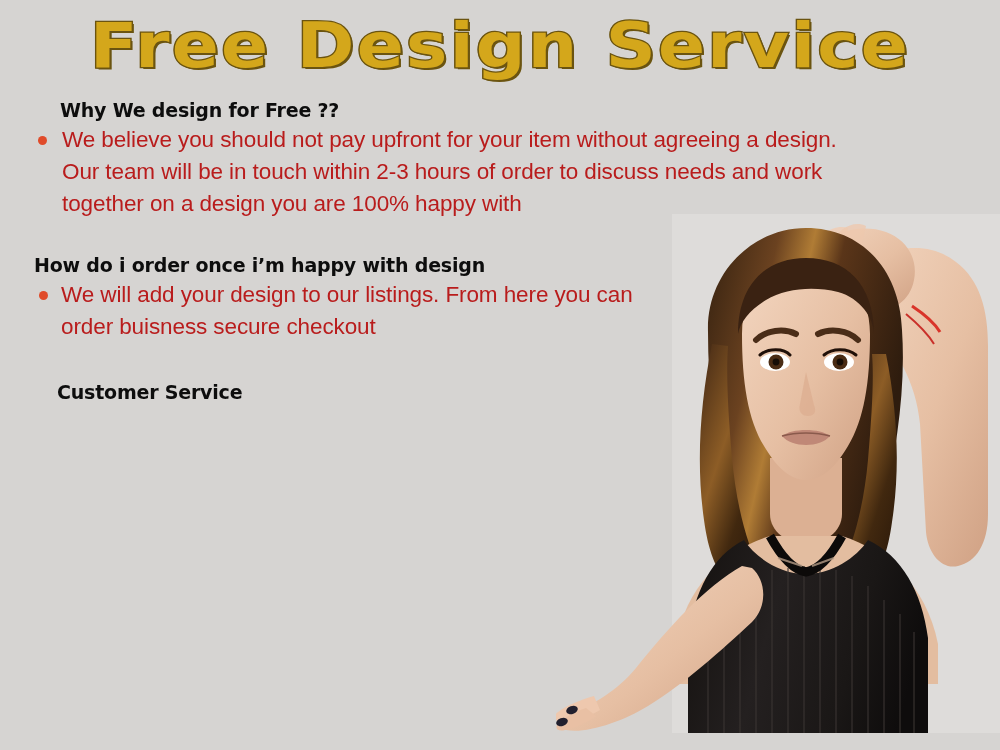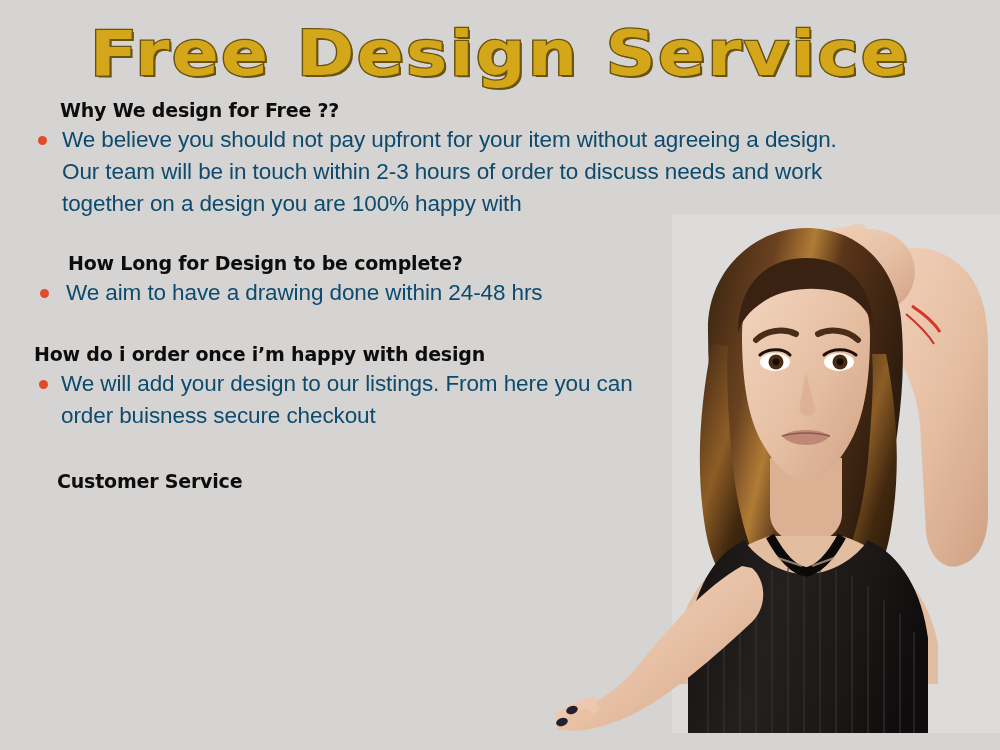--- a/index.html
+++ b/index.html
@@ -19,21 +19,21 @@
     width: 1000px;
     height: 750px;
     background: #d6d4d2;
     overflow: hidden;
   }
 
   
   #title-block {
     position: absolute;
     left: 0;
-    top: 20px;
+    top: 12px;
     width: 1000px;
     text-align: center;
     z-index: 5;
   }
   #poster-title {
     display: inline-block;
     font-family: "DejaVu Sans", sans-serif;
     font-weight: bold;
     font-size: 62px;
     line-height: 68px;
@@ -69,21 +69,21 @@
     color: #0d0d0d;
     letter-spacing: -0.2px;
     white-space: nowrap;
   }
   .sec-body {
     position: relative;
     font-family: "Liberation Sans", sans-serif;
     font-weight: normal;
     font-size: 22.5px;
     line-height: 32px;
-    color: #0c4a6e;
+    color: #b91c1c;
     letter-spacing: -0.1px;
   }
   .sec-body .line { white-space: nowrap; }
   .bullet {
     position: absolute;
     left: 0;
     top: 12px;
     width: 9px;
     height: 9px;
     border-radius: 50%;
@@ -285,27 +285,20 @@
     <div class="section" id="section-why">
       <div class="sec-heading">Why We design for Free ??</div>
       <div class="sec-body">
         <span class="bullet"></span>
         <div class="line">We believe you should not pay upfront for your item without agreeing a design.</div>
         <div class="line">Our team will be in touch within 2-3 hours of order to discuss needs and work</div>
         <div class="line"> together on a design you are 100% happy with</div>
       </div>
     </div>
 
-    <div class="section" id="section-howlong">
-      <div class="sec-heading">How Long for Design to be complete?</div>
-      <div class="sec-body">
-        <span class="bullet"></span>
-        <div class="line">We aim to have a drawing done within 24-48 hrs</div>
-      </div>
-    </div>
 
     <div class="section" id="section-order">
       <div class="sec-heading">How do i order once i’m happy with design</div>
       <div class="sec-body">
         <span class="bullet"></span>
         <div class="line">We will add your design to our listings. From here you can</div>
         <div class="line">order buisness secure checkout</div>
       </div>
     </div>
 

